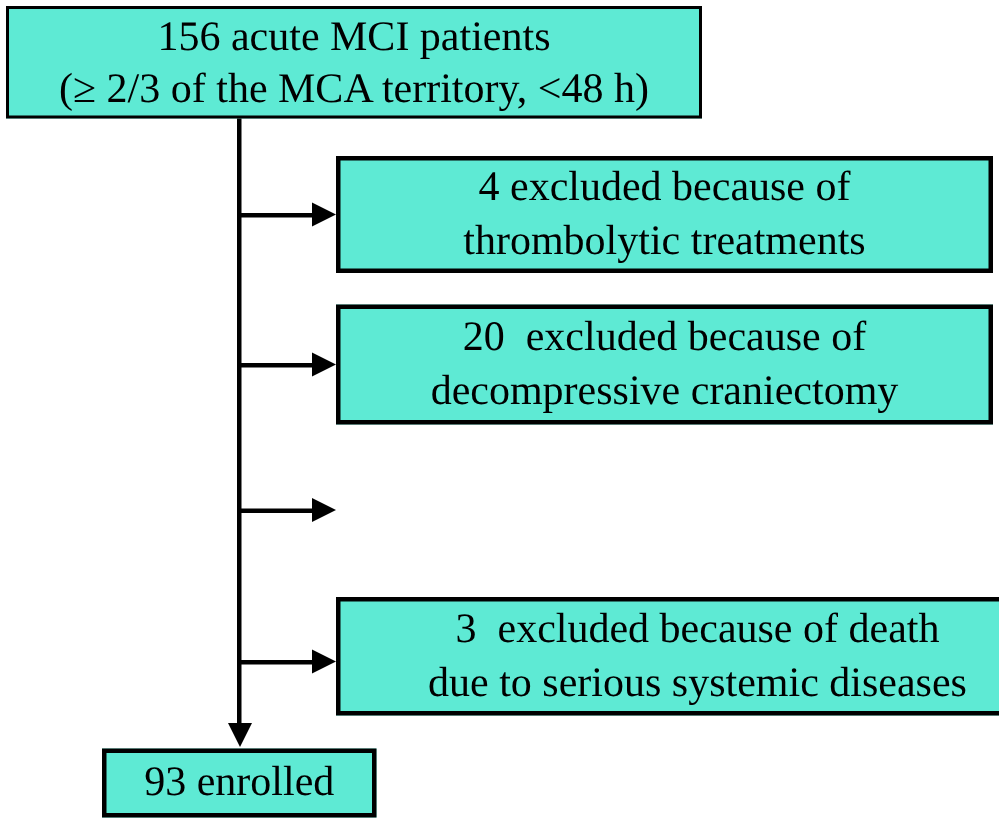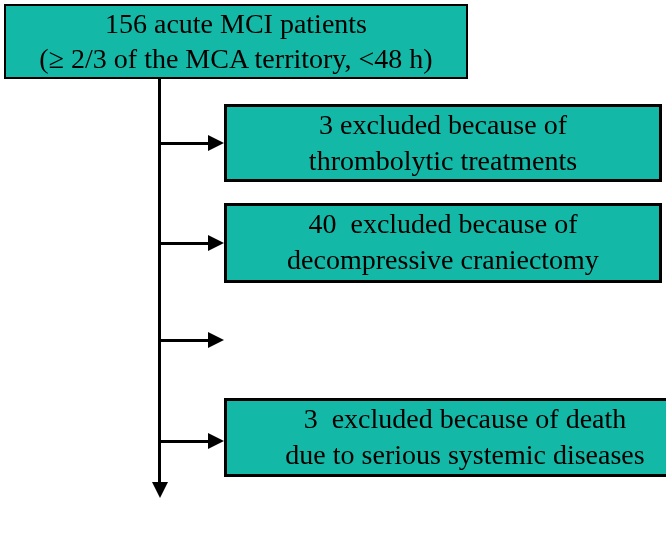--- a/index.html
+++ b/index.html
@@ -13,23 +13,23 @@
     height: 551px;
     background: #ffffff;
     font-family: "Liberation Serif", "DejaVu Serif", serif;
     color: #000000;
     overflow: hidden;
   }
   .box {
     position: absolute;
     box-sizing: border-box;
     border: 3px solid #000000;
-    background: #14b8a6;
+    background: #5eead4;
     display: flex;
-    align-items: flex-start;
+    align-items: center;
     justify-content: center;
   }
   .box-text {
     white-space: pre-wrap;
     text-align: center;
     font-size: 28px;
     line-height: 36px;
     color: #000000;
   }
   .top-box    { left: 4px;   top: 4px;   width: 464px; height: 75px;  border-width: 2px; }
@@ -90,41 +90,44 @@
   </div>
 
   <div class="v-line"></div>
   <div class="arrowhead-down"></div>
 
   <div class="branch-1">
     <div class="h-line"></div>
     <div class="arrowhead-right"></div>
   </div>
   <div class="box ex-box-1">
-    <div class="box-text">3 excluded because of
+    <div class="box-text">4 excluded because of
 thrombolytic treatments</div>
   </div>
 
   <div class="branch-2">
     <div class="h-line"></div>
     <div class="arrowhead-right"></div>
   </div>
   <div class="box ex-box-2">
-    <div class="box-text">40  excluded because of
+    <div class="box-text">20  excluded because of
 decompressive craniectomy</div>
   </div>
 
   <div class="branch-3">
     <div class="h-line"></div>
     <div class="arrowhead-right"></div>
   </div>
 
   <div class="branch-4">
     <div class="h-line"></div>
     <div class="arrowhead-right"></div>
   </div>
   <div class="box ex-box-4">
     <div class="box-text">3  excluded because of death
 due to serious systemic diseases</div>
   </div>
 
+  <div class="box bottom-box">
+    <div class="box-text">93 enrolled</div>
+  </div>
 
 </div>
 
 </body></html>

